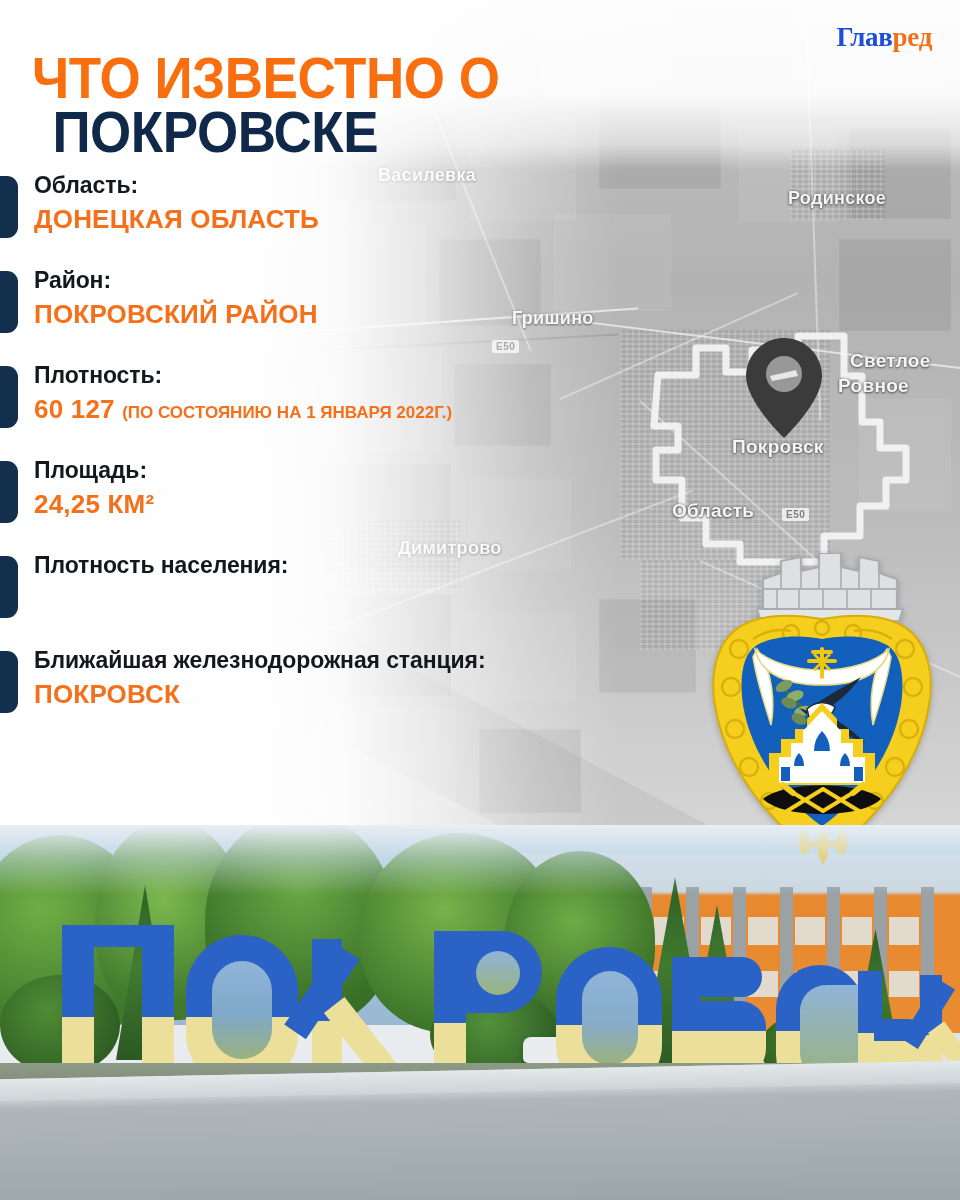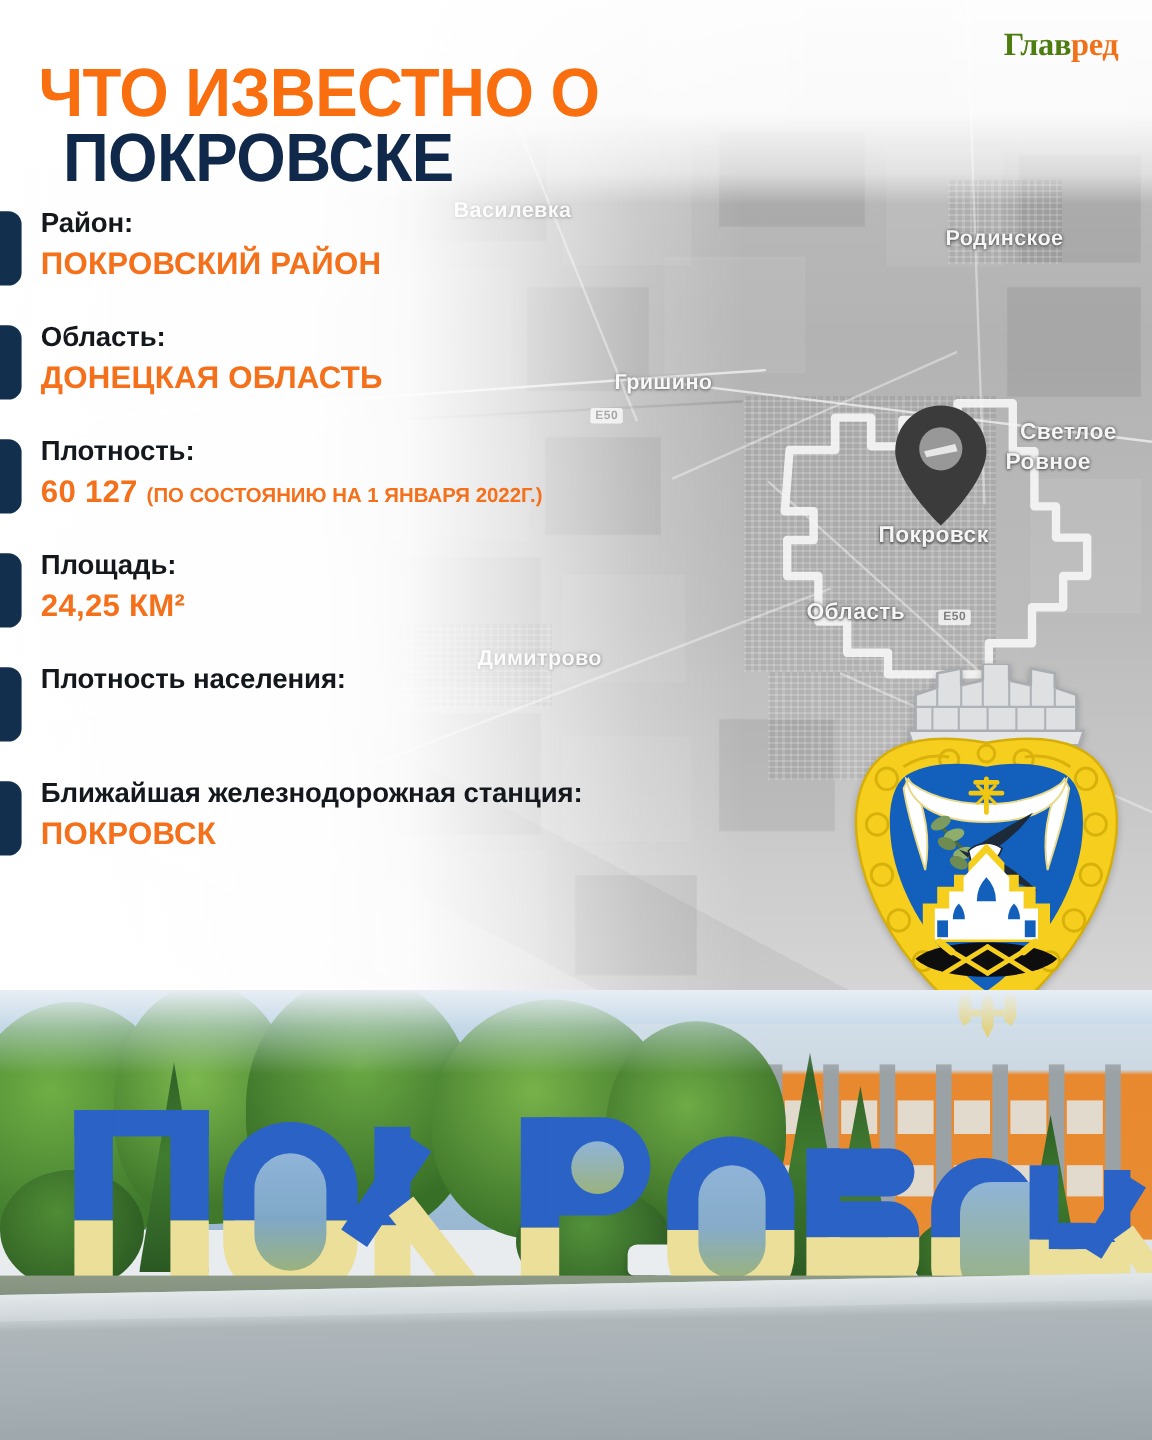--- a/index.html
+++ b/index.html
@@ -86,21 +86,21 @@
         rgba(255,255,255,0) 100%);
   }
 
   
   .logo{
     position:absolute;right:28px;top:24px;
     font-family:"Liberation Serif","DejaVu Serif",serif;
     font-size:27px;font-weight:bold;letter-spacing:-.3px;
     line-height:1;
   }
-  .logo .nv{color:#4d7c0f;text-align:right;}
+  .logo .nv{color:#1d4ed8;text-align:right;}
   .logo .og{color:#f0711a;}
 
   .title{
     position:absolute;left:32px;top:14px;width:640px;
     font-weight:bold;
     font-size:57px;
     line-height:.94;
     letter-spacing:-.5px;
     transform:scaleX(.93);
     transform-origin:left top;
@@ -297,28 +297,28 @@
 
   <h1 class="title">
     <span class="l1">ЧТО ИЗВЕСТНО О</span>
     <span class="l2">ПОКРОВСКЕ</span>
   </h1>
 
   <div class="facts">
 
     <div class="fact">
       <span class="bullet"></span>
+      <span class="fact-label">Область:</span>
+      <span class="fact-value"><span>ДОНЕЦКАЯ ОБЛАСТЬ</span></span>
+    </div>
+
+    <div class="fact">
+      <span class="bullet"></span>
       <span class="fact-label">Район:</span>
       <span class="fact-value"><span>ПОКРОВСКИЙ РАЙОН</span></span>
-    </div>
-
-    <div class="fact">
-      <span class="bullet"></span>
-      <span class="fact-label">Область:</span>
-      <span class="fact-value"><span>ДОНЕЦКАЯ ОБЛАСТЬ</span></span>
     </div>
 
     <div class="fact">
       <span class="bullet"></span>
       <span class="fact-label">Плотность:</span>
       <span class="fact-value"><span>60 127</span> <span class="fact-note">(ПО СОСТОЯНИЮ НА 1 ЯНВАРЯ 2022Г.)</span></span>
     </div>
 
     <div class="fact">
       <span class="bullet"></span>

